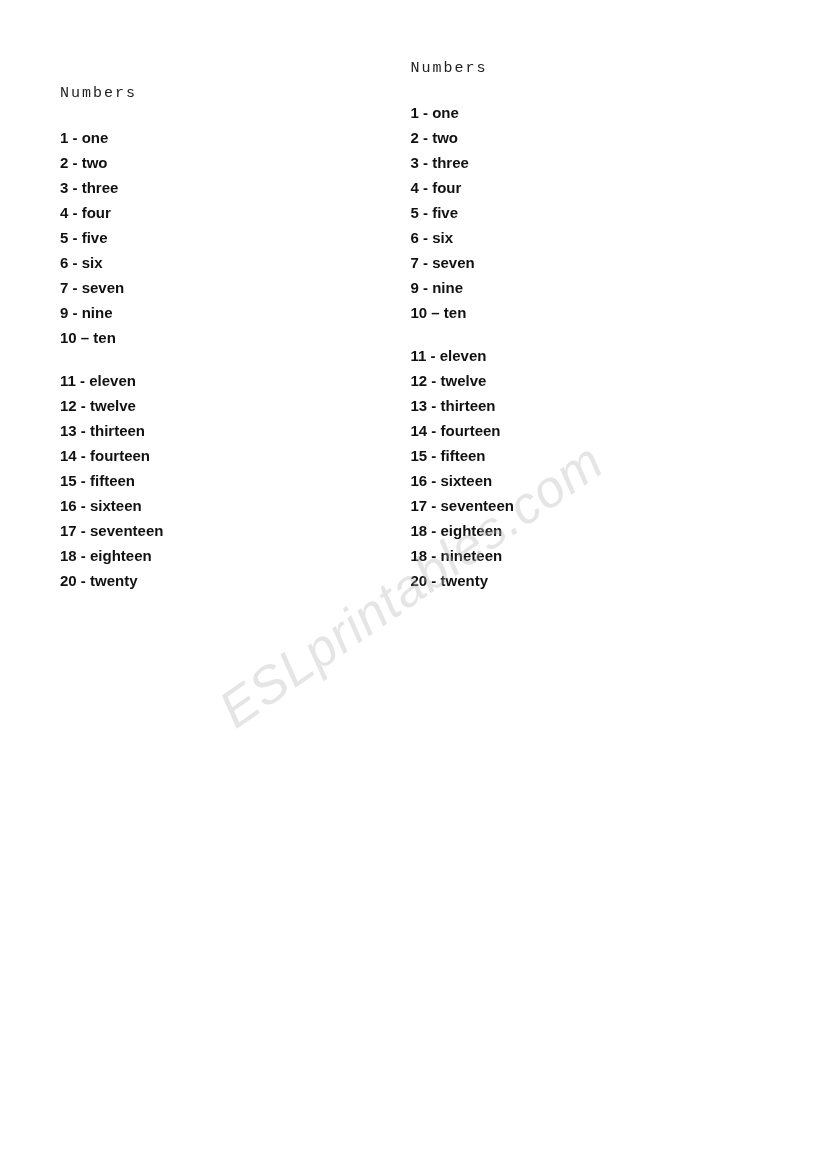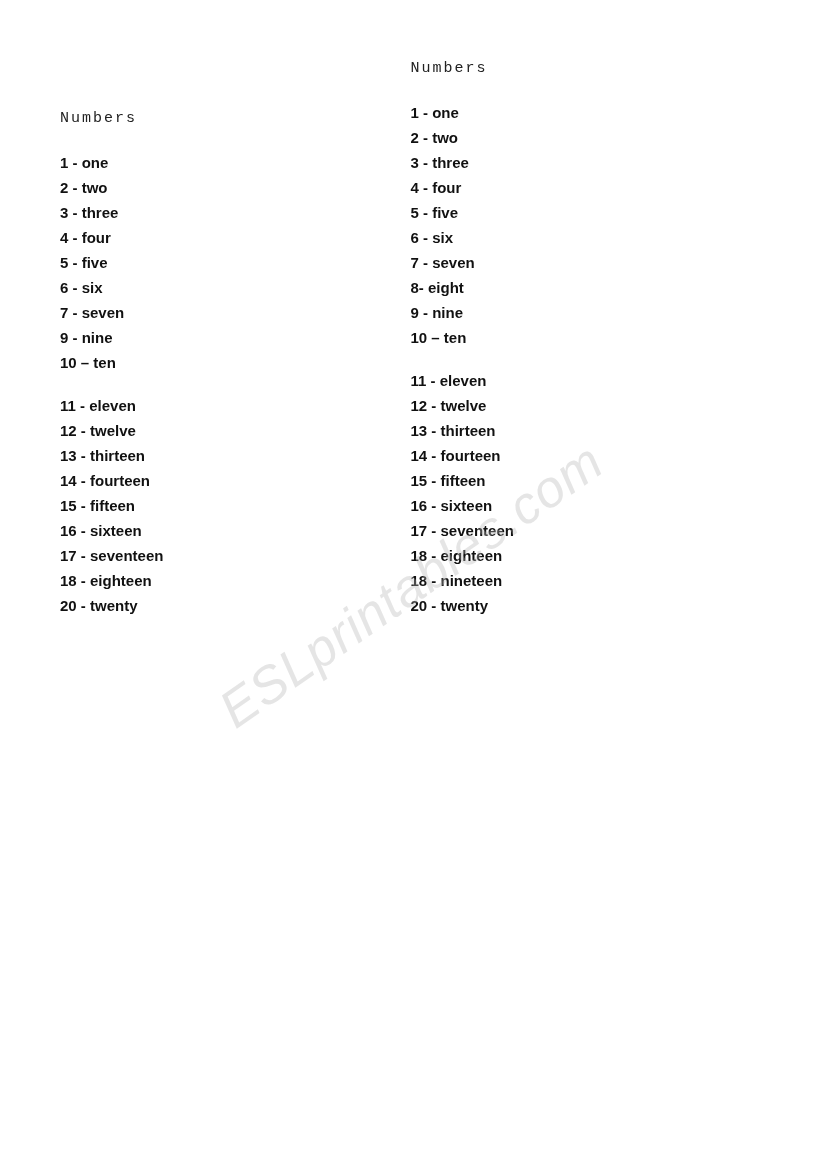--- a/index.html
+++ b/index.html
@@ -128,21 +128,20 @@
       <ul class="number-list">
 
         <li class="number-group">
           <div class="number-item">1 - one</div>
           <div class="number-item">2 - two</div>
           <div class="number-item">3 - three</div>
           <div class="number-item">4 - four</div>
           <div class="number-item">5 - five</div>
           <div class="number-item">6 - six</div>
           <div class="number-item">7 - seven</div>
-          <div class="number-item">8- eight</div>
           <div class="number-item">9 - nine</div>
           <div class="number-item">10 – ten</div>
         </li>
         <li class="group-spacer"></li>
 
         <li class="number-group">
           <div class="number-item">11 - eleven</div>
           <div class="number-item">12 - twelve</div>
           <div class="number-item">13 - thirteen</div>
           <div class="number-item">14 - fourteen</div>

